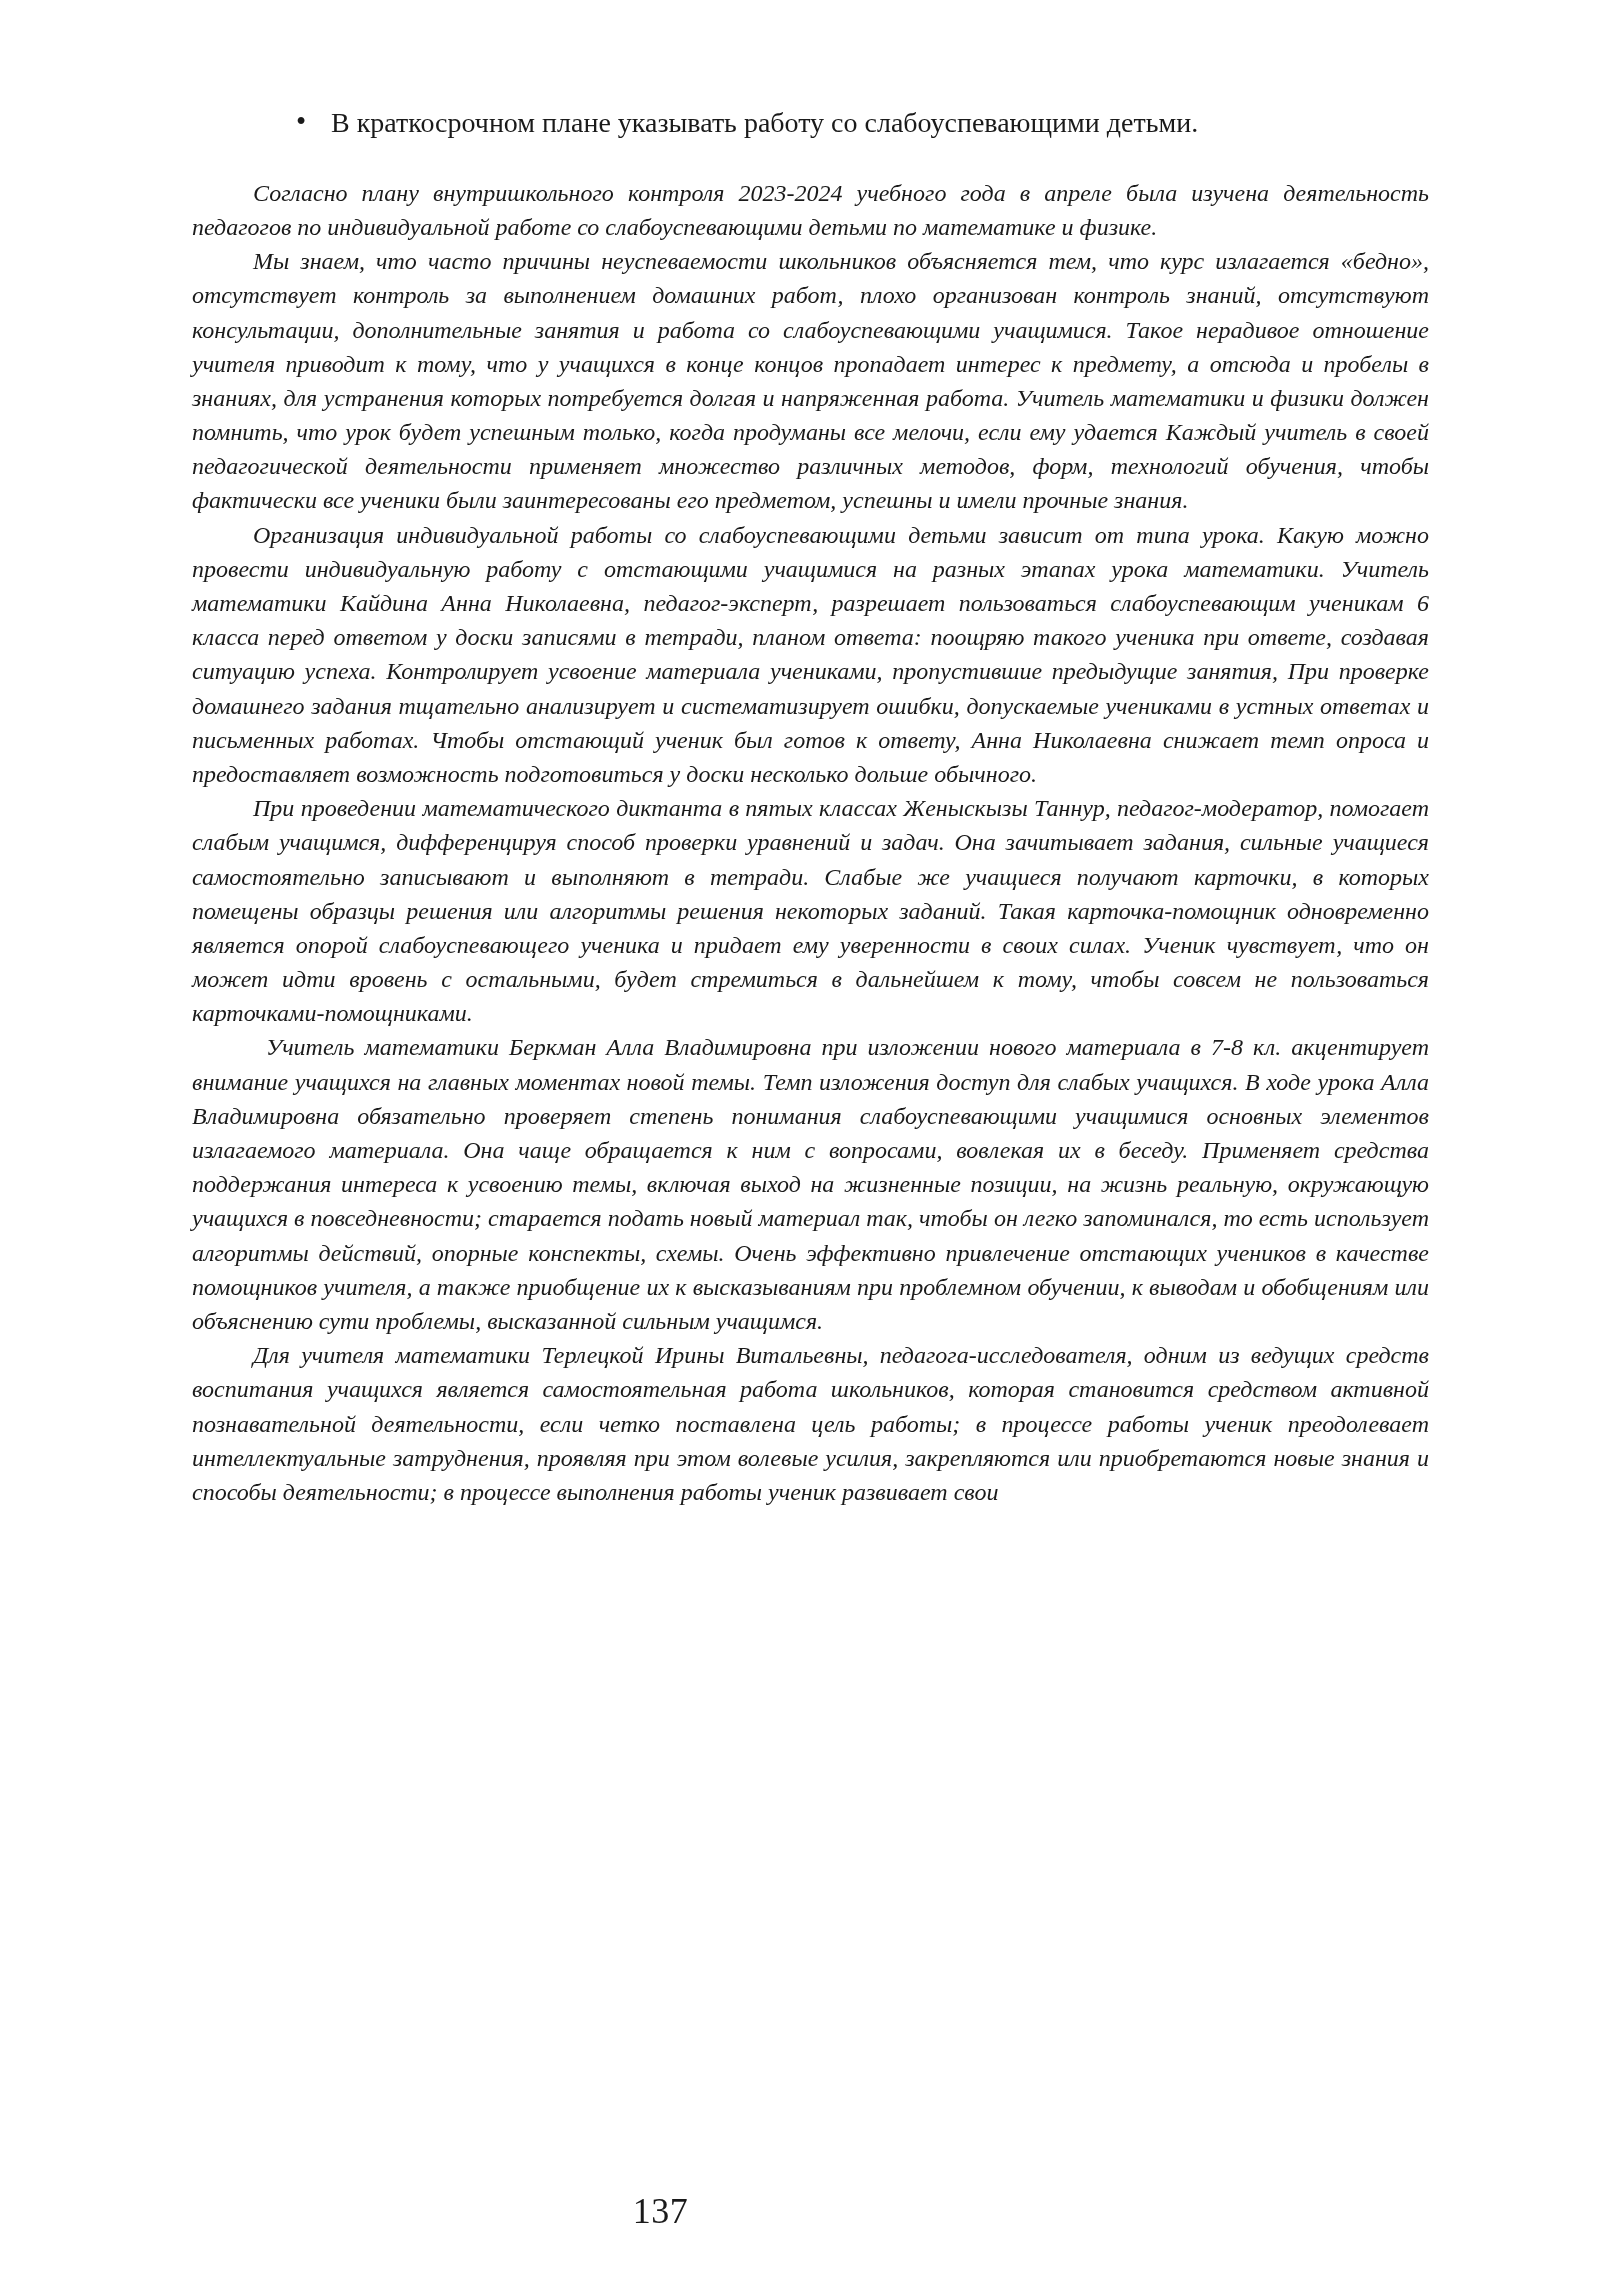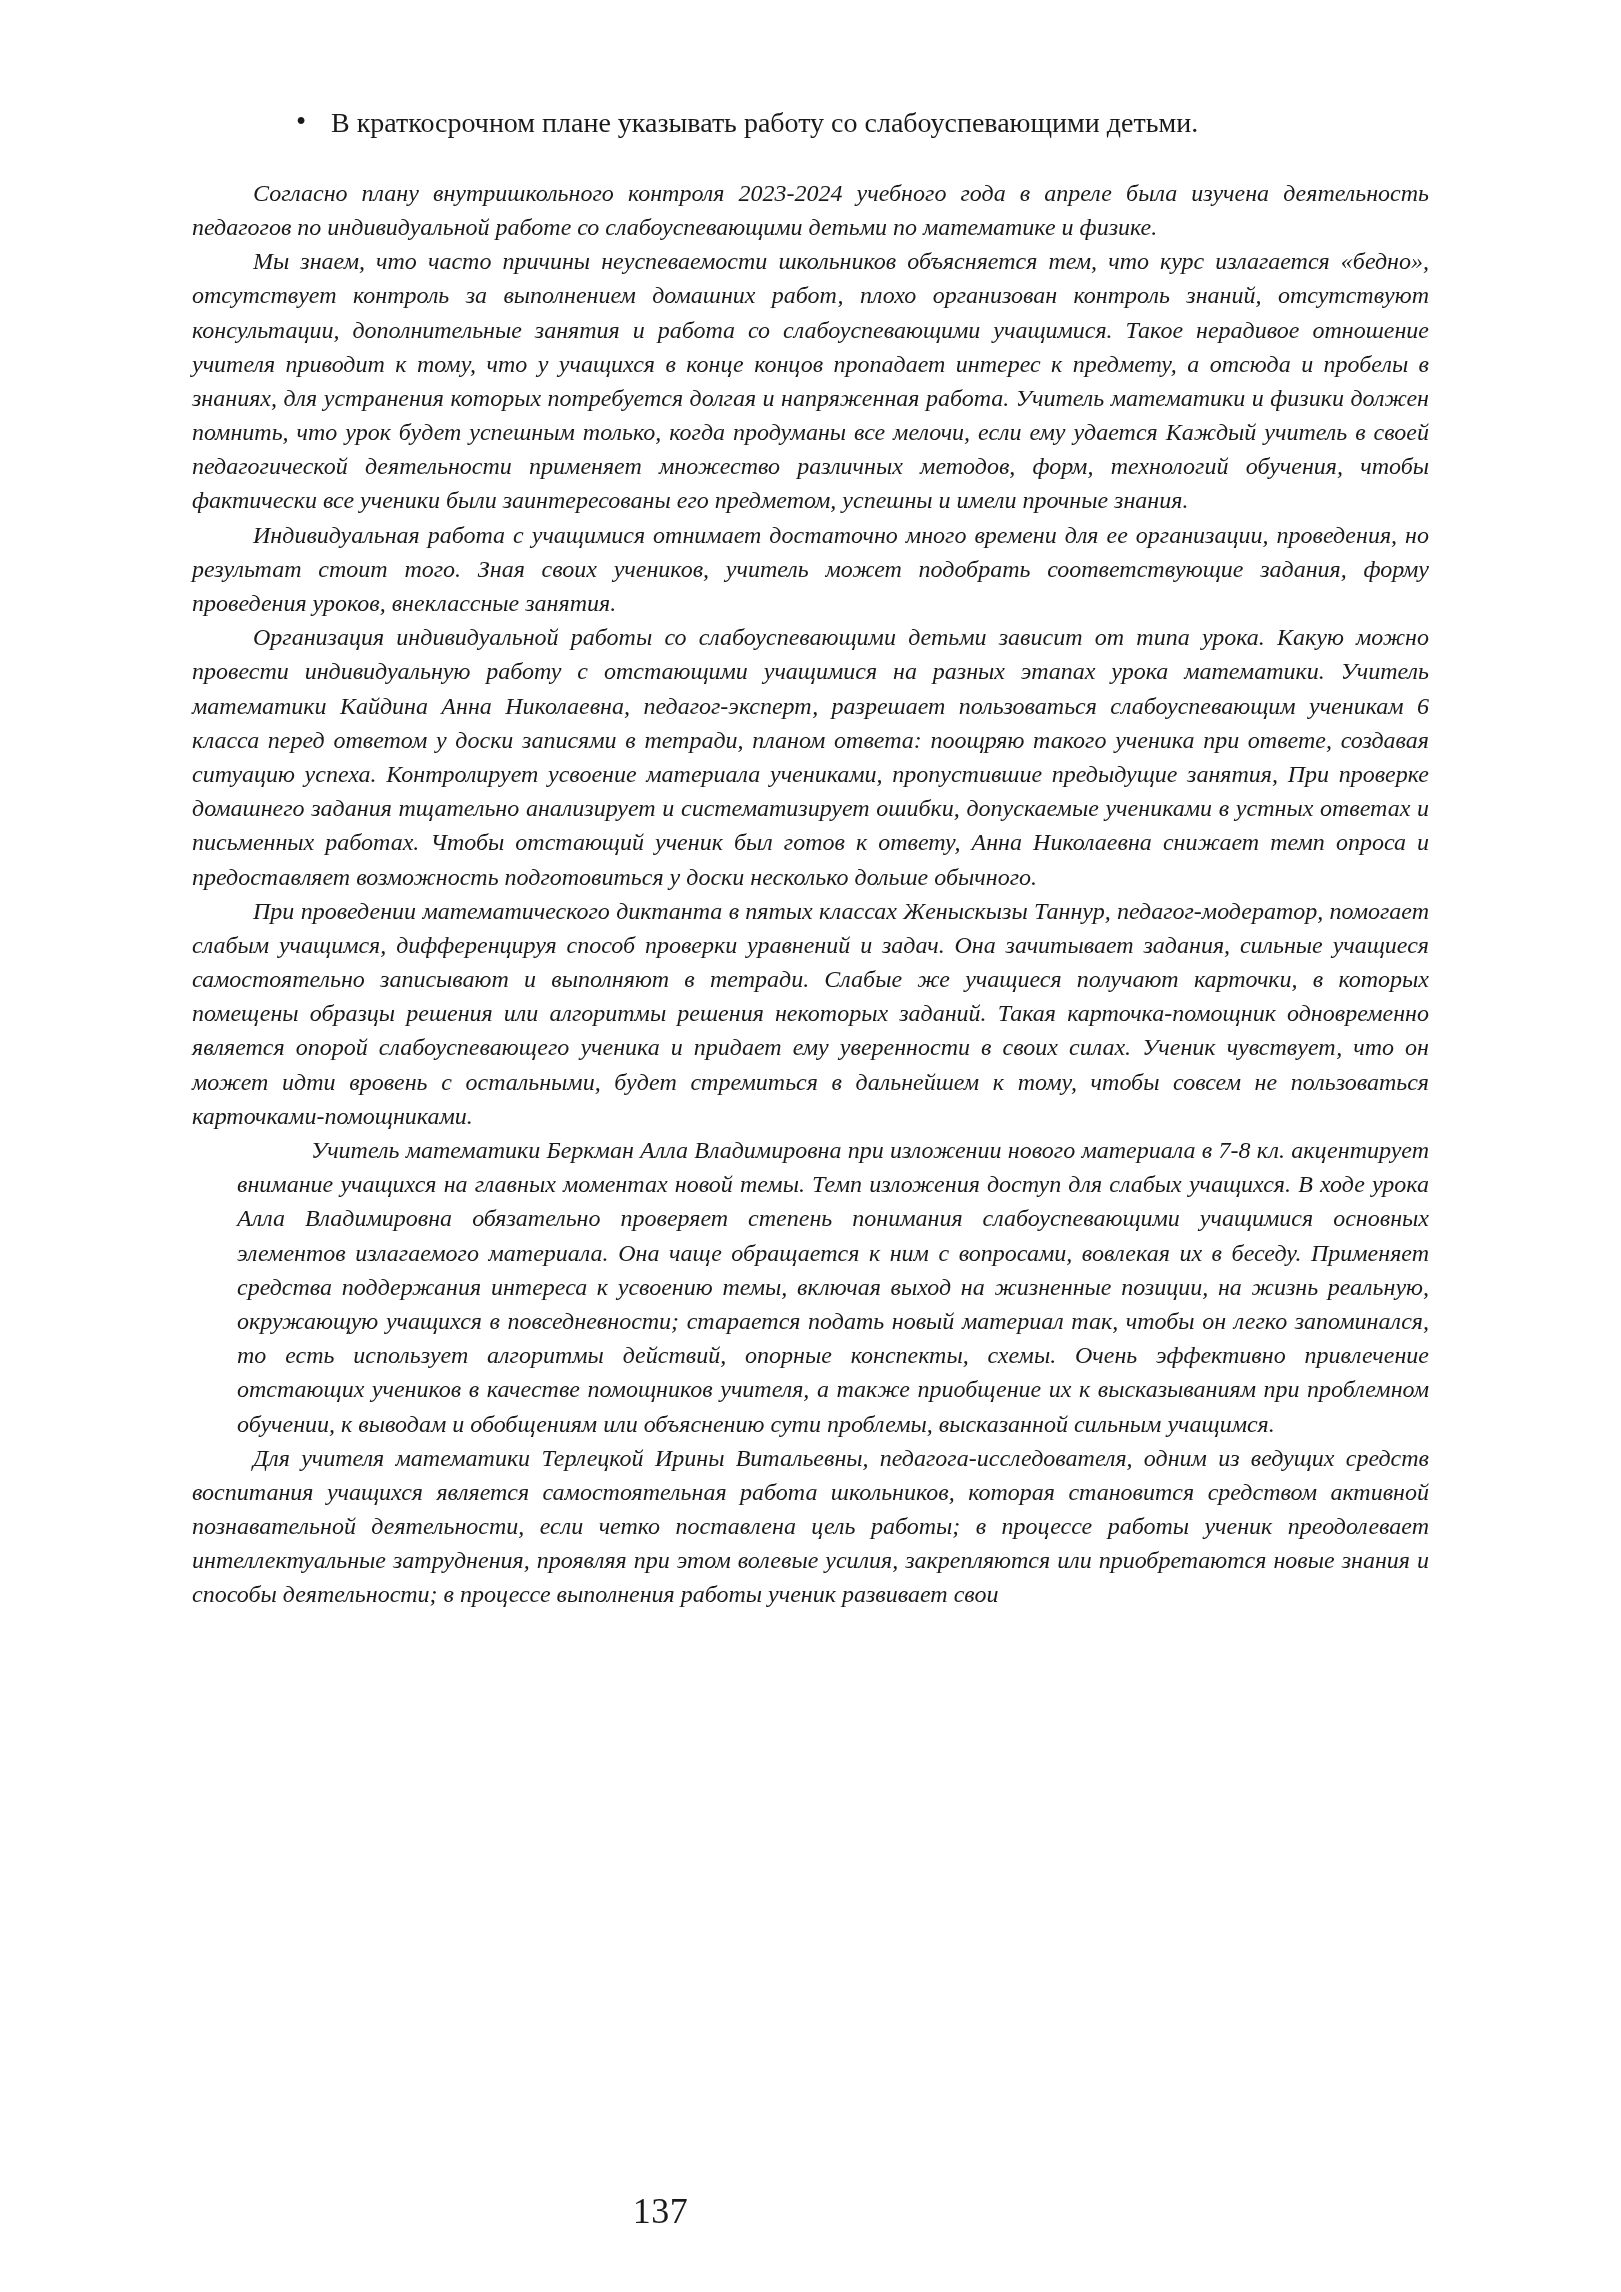--- a/index.html
+++ b/index.html
@@ -50,21 +50,20 @@
     font-size: 24px;
     line-height: 1.425;
     text-align: justify;
     text-indent: 61px;
     text-justify: inter-word;
     hyphens: none;
     font-style: italic;
   }
   p.para.indent-wide {
     text-indent: 74px;
-    margin-left: 45px;
   }
   .page-number {
     position: absolute;
     left: 0;
     right: 0;
     bottom: 61px;
     text-align: center;
     font-size: 36px;
     letter-spacing: 0.5px;
   }
@@ -74,21 +73,20 @@
 
 <div class="page">
   <div class="content">
 
     <ul class="bullet-list">
       <li class="bullet-item">В краткосрочном плане указывать работу со слабоуспевающими детьми.</li>
     </ul>
 
     <p class="para">Согласно плану внутришкольного контроля 2023-2024 учебного года в апреле была изучена деятельность педагогов по индивидуальной работе со слабоуспевающими детьми по математике и физике.</p>
     <p class="para">Мы знаем, что часто причины неуспеваемости школьников объясняется тем, что курс излагается «бедно», отсутствует контроль за выполнением домашних работ, плохо организован контроль знаний, отсутствуют консультации, дополнительные занятия и работа со слабоуспевающими учащимися. Такое нерадивое отношение учителя приводит к тому, что у учащихся в конце концов пропадает интерес к предмету, а отсюда и пробелы в знаниях, для устранения которых потребуется долгая и напряженная работа. Учитель математики и физики должен помнить, что урок будет успешным только, когда продуманы все мелочи, если ему удается    Каждый учитель в своей педагогической деятельности применяет множество различных методов, форм, технологий обучения, чтобы фактически все ученики были заинтересованы его предметом, успешны и имели прочные знания.</p>
-    <p class="para">Индивидуальная работа с учащимися отнимает достаточно много времени для ее организации, проведения, но результат стоит того. Зная своих учеников, учитель может подобрать соответствующие задания, форму проведения уроков, внеклассные занятия.</p>
     <p class="para">Организация индивидуальной работы со слабоуспевающими детьми зависит от типа урока. Какую можно провести индивидуальную работу с отстающими учащимися на разных этапах урока математики. Учитель математики Кайдина Анна Николаевна, педагог-эксперт, разрешает пользоваться слабоуспевающим ученикам 6 класса перед ответом у доски записями в тетради, планом ответа: поощряю такого ученика при ответе, создавая ситуацию успеха. Контролирует усвоение материала учениками, пропустившие предыдущие занятия, При проверке домашнего задания тщательно анализирует и систематизирует ошибки, допускаемые учениками в устных ответах и письменных работах. Чтобы отстающий ученик был готов к ответу, Анна Николаевна снижает темп опроса и предоставляет возможность подготовиться у доски несколько дольше обычного.</p>
     <p class="para">При проведении математического диктанта в пятых классах Женыскызы Таннур, педагог-модератор, помогает слабым учащимся, дифференцируя способ проверки уравнений и задач. Она зачитывает задания, сильные учащиеся самостоятельно записывают и выполняют в тетради. Слабые же учащиеся получают карточки, в которых помещены образцы решения или алгоритмы решения некоторых заданий. Такая карточка-помощник одновременно является опорой слабоуспевающего ученика и придает ему уверенности в своих силах. Ученик чувствует, что он может идти вровень с остальными, будет стремиться в дальнейшем к тому, чтобы совсем не пользоваться карточками-помощниками.</p>
     <p class="para indent-wide"> Учитель математики Беркман Алла Владимировна при изложении нового материала в 7-8 кл. акцентирует внимание учащихся на главных моментах новой темы. Темп изложения доступ для слабых учащихся. В ходе урока Алла Владимировна обязательно проверяет степень понимания слабоуспевающими учащимися основных элементов излагаемого материала. Она чаще обращается к ним с вопросами, вовлекая их в беседу. Применяет средства поддержания интереса к усвоению темы, включая выход на жизненные позиции, на жизнь реальную, окружающую учащихся в повседневности; старается подать новый материал так, чтобы он легко запоминался, то есть использует алгоритмы действий, опорные конспекты, схемы. Очень эффективно привлечение отстающих учеников в качестве помощников учителя, а также приобщение их к высказываниям при проблемном обучении, к выводам и обобщениям или объяснению сути проблемы, высказанной сильным учащимся.</p>
     <p class="para">Для учителя математики Терлецкой Ирины Витальевны, педагога-исследователя, одним из ведущих средств воспитания учащихся является самостоятельная работа школьников, которая становится средством активной познавательной деятельности, если четко поставлена цель работы; в процессе работы  ученик преодолевает интеллектуальные затруднения, проявляя при этом волевые усилия, закрепляются или приобретаются новые знания и способы деятельности; в процессе выполнения работы ученик развивает свои</p>
 
   </div>
 
   <div class="page-number">137</div>
 </div>
 

